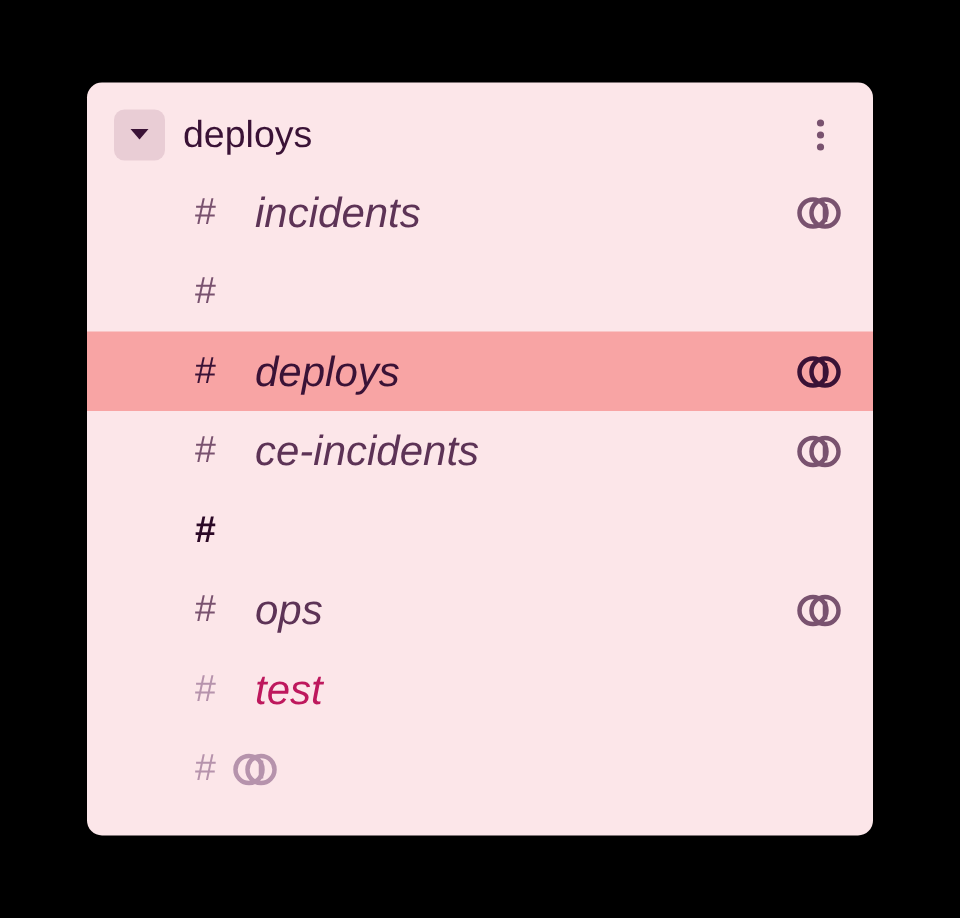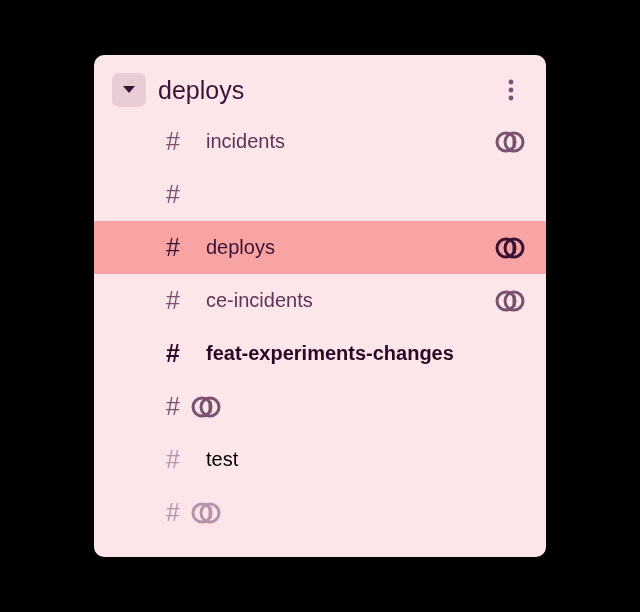--- a/index.html
+++ b/index.html
@@ -6,21 +6,21 @@
   html, body { width: 640px; height: 612px; }
   body {
     background: #000;
     display: flex;
     align-items: center;
     justify-content: center;
     font-family: -apple-system, BlinkMacSystemFont, "Segoe UI", Helvetica, Arial, sans-serif;
   }
   .panel {
     background: #fce6e9;
-    width: 452px;
+    width: 524px;
     border-radius: 10px;
     padding: 18px 0 18px 0;
     color: #3a1236;
   }
   .section-header {
     display: flex;
     align-items: center;
     padding: 0 18px 8px 18px;
   }
   .collapse-btn {
@@ -66,31 +66,32 @@
     font-size: 25px;
     font-weight: 400;
     color: #79526f;
     margin-left: 46px;
     flex-shrink: 0;
   }
   .channel.active .hash-col { color: #3a1236; }
   .channel.unread .hash-col { color: #2b0826; font-weight: 800; }
   .channel.muted .hash-col { color: #b693ac; }
   .name-col {
-    font-size: 20px;
+    font-size: 28px;
     font-weight: 400;
     color: #5d3356;
     margin-left: 18px;
     flex: 1;
     white-space: nowrap;
     overflow: hidden;
+    font-style: italic;
   }
   .channel.active .name-col { color: #3a1236; }
   .channel.unread .name-col { color: #2b0826; font-weight: 800; }
-  .channel.muted .name-col { color: #000000; }
+  .channel.muted .name-col { color: #be185d; }
   .badge-col {
     width: 36px;
     display: flex;
     align-items: center;
     justify-content: center;
     flex-shrink: 0;
   }
   .thread-icon { display:block; }
 </style>
 </head>
@@ -147,25 +148,25 @@
         <div class="badge-col" style="color: rgb(121, 82, 111);">
 <svg class="thread-icon" width="30" height="24" viewBox="0 0 30 24">
   <circle cx="11" cy="12" r="9" fill="none" stroke="currentColor" stroke-width="3"></circle>
   <circle cx="19" cy="12" r="9" fill="none" stroke="currentColor" stroke-width="3"></circle>
   <line x1="19" y1="6" x2="19" y2="18" stroke="currentColor" stroke-width="3"></line>
 </svg>
         </div>
       </div>
       <div class="channel unread">
         <div class="hash-col">#</div>
-        <div class="name-col">feat-experiments-changes</div>
         <div class="badge-col" style="color: rgb(121, 82, 111);"></div>
       </div>
       <div class="channel">
         <div class="hash-col">#</div>
+        <div class="name-col">ops</div>
         <div class="badge-col" style="color: rgb(121, 82, 111);">
 <svg class="thread-icon" width="30" height="24" viewBox="0 0 30 24">
   <circle cx="11" cy="12" r="9" fill="none" stroke="currentColor" stroke-width="3"></circle>
   <circle cx="19" cy="12" r="9" fill="none" stroke="currentColor" stroke-width="3"></circle>
   <line x1="19" y1="6" x2="19" y2="18" stroke="currentColor" stroke-width="3"></line>
 </svg>
         </div>
       </div>
       <div class="channel muted">
         <div class="hash-col">#</div>

